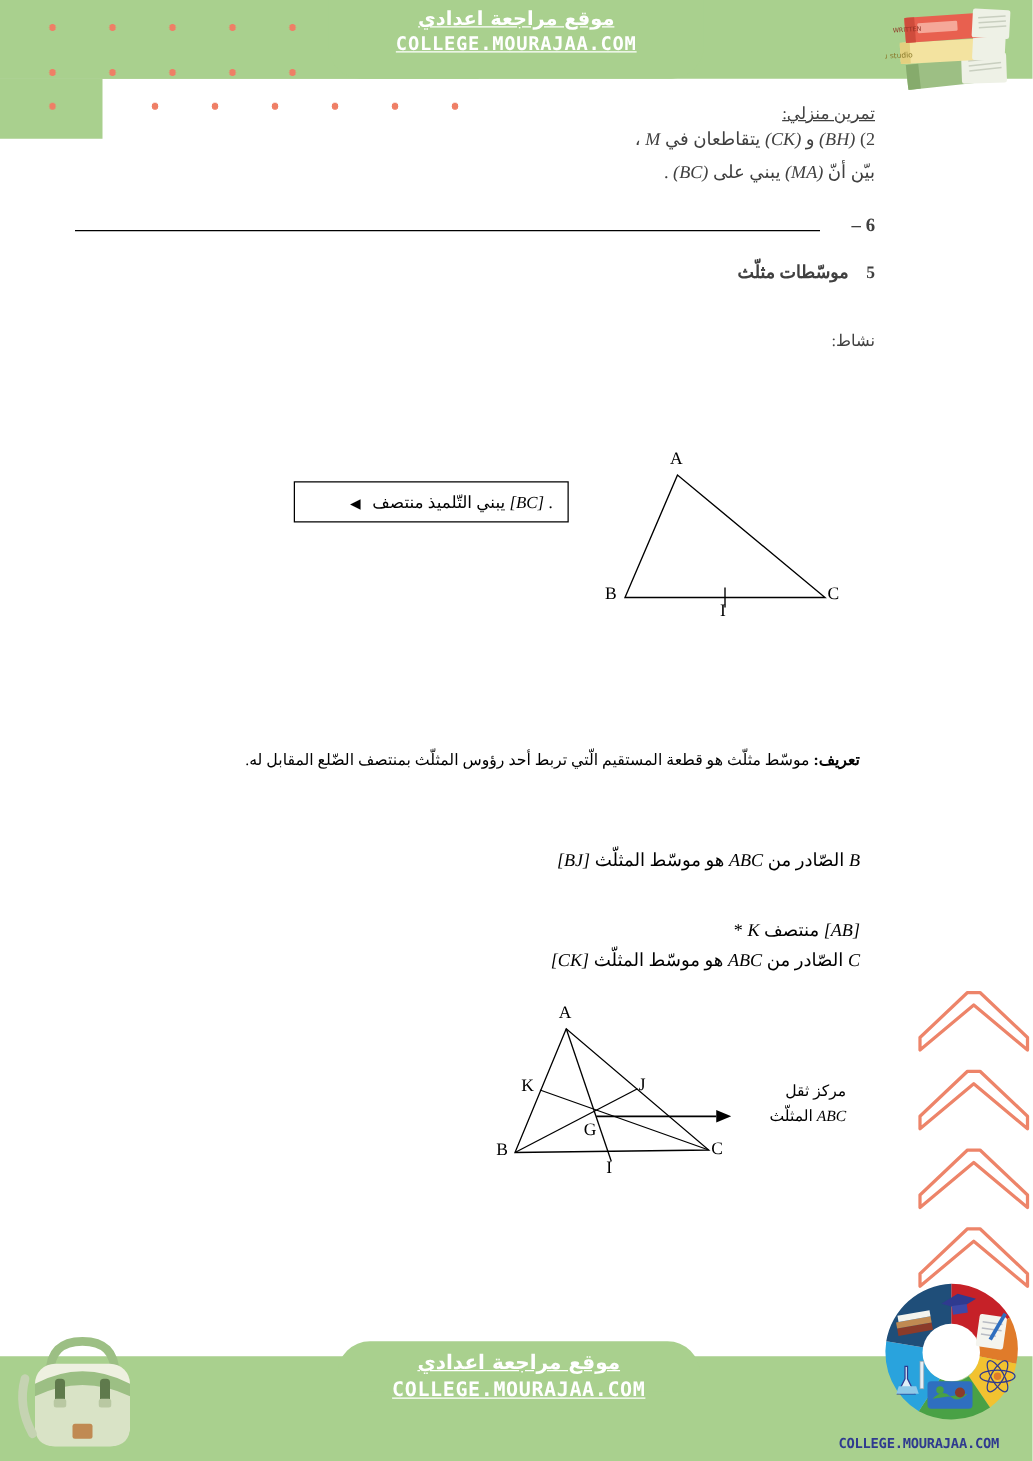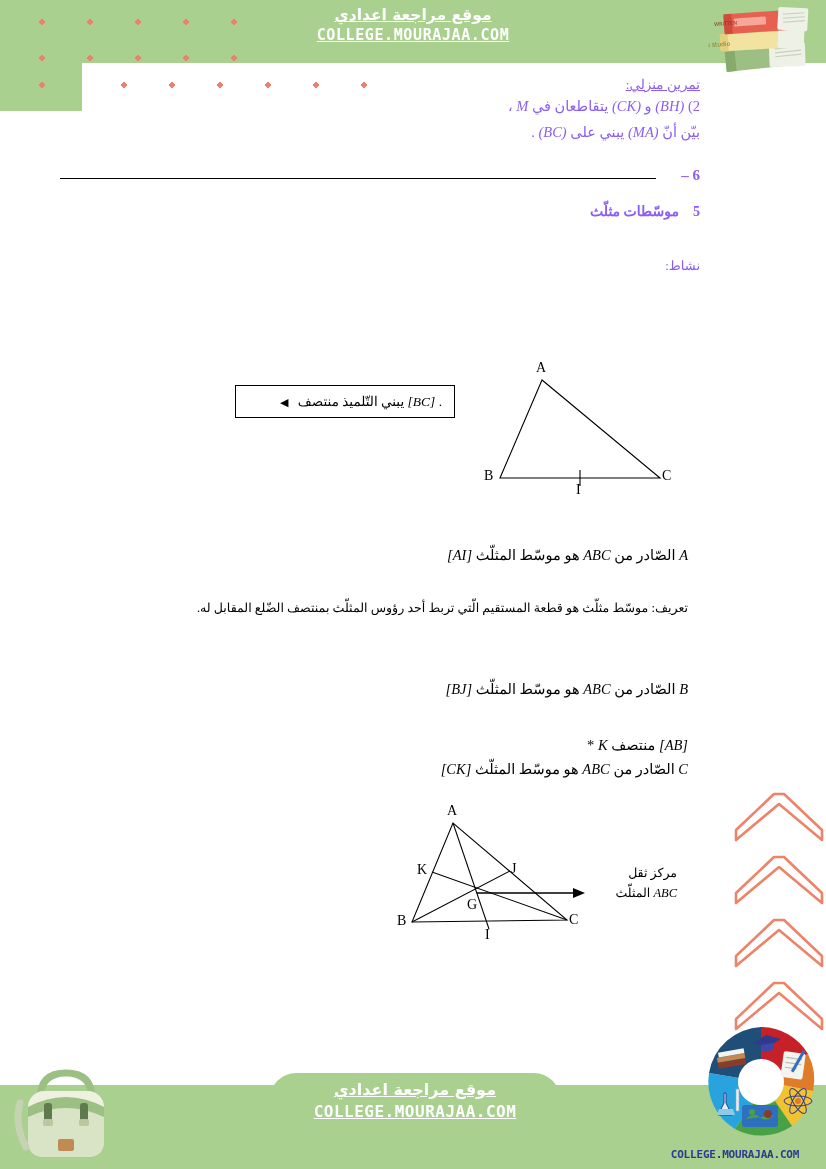--- a/index.html
+++ b/index.html
@@ -86,21 +86,21 @@
   .logo-caption{
     position:absolute;right:6px;bottom:8px;width:170px;text-align:center;
     color:#2f3a8f;font-size:11px;font-weight:bold;letter-spacing:-0.2px;direction:ltr;
     z-index:6;font-family:"DejaVu Sans Mono","Liberation Mono",monospace;
   }
 
   
   .chevrons{position:absolute;right:0;top:780px;width:96px;height:262px;z-index:4;}
 
   
-  .content{position:absolute;left:60px;top:76px;width:640px;z-index:6;color:#8b5cf6;}
+  .content{position:absolute;left:60px;top:82px;width:640px;z-index:6;color:#404040;}
   .mathline{
     font-size:14.5px;line-height:26px;direction:rtl;text-align:right;
   }
   .mi{font-style:italic;font-family:"Liberation Serif","DejaVu Serif",serif;}
 
   .hw-title{font-size:13.5px;text-decoration:underline;text-align:right;}
 
   .rule-row{
     position:relative;margin-top:22px;height:22px;
   }
@@ -117,21 +117,21 @@
 
   .callout{
     position:absolute;border:1.3px solid #000;background:#fff;
     padding:7px 12px;font-size:13.5px;direction:rtl;text-align:right;white-space:nowrap;
   }
   .callout .arrow{display:inline-block;margin-right:6px;font-size:11px;}
 
   .def{
     font-size:12.6px;direction:rtl;text-align:right;line-height:20px;
   }
-  .def b{font-weight:normal;}
+  .def b{font-weight:bold;}
 
   .note{font-size:12.8px;direction:rtl;text-align:right;}
   .note b{font-weight:bold;}
 
   .diagram{position:absolute;}
   .gl-label{
     position:absolute;font-size:14px;font-family:"Liberation Serif","DejaVu Serif",serif;
     color:#000;direction:ltr;
   }
   .ar-note{
@@ -237,27 +237,20 @@
         <path d="M72 18 L30 116 L190 116 Z"></path>
         <line x1="110" y1="108" x2="110" y2="124"></line>
       </g>
     </svg>
     <div class="gl-label" style="left:66px;top:-2px;">A</div>
     <div class="gl-label" style="left:14px;top:106px;">B</div>
     <div class="gl-label" style="left:192px;top:106px;">C</div>
     <div class="gl-label" style="left:106px;top:120px;">I</div>
   </div>
 
-  <div class="mathline" style="position:absolute;left:60px;top:542px;width:628px;">
-    <span class="mi">A</span>
-    <span>الصّادر من</span>
-    <span class="mi">ABC</span>
-    <span>هو موسّط المثلّث</span>
-    <span class="mi">[AI]</span>
-  </div>
 
   <div class="def" style="position:absolute;left:120px;top:598px;width:568px;">
     <b>تعريف:</b>
     <span>موسّط مثلّث هو قطعة المستقيم الّتي تربط أحد رؤوس المثلّث بمنتصف الضّلع المقابل له.</span>
   </div>
 
   <div class="mathline" style="position:absolute;left:60px;top:732px;width:628px;">
     <span class="mi">[AB]</span>
     <span>منتصف</span>
     <span class="mi">K</span>

